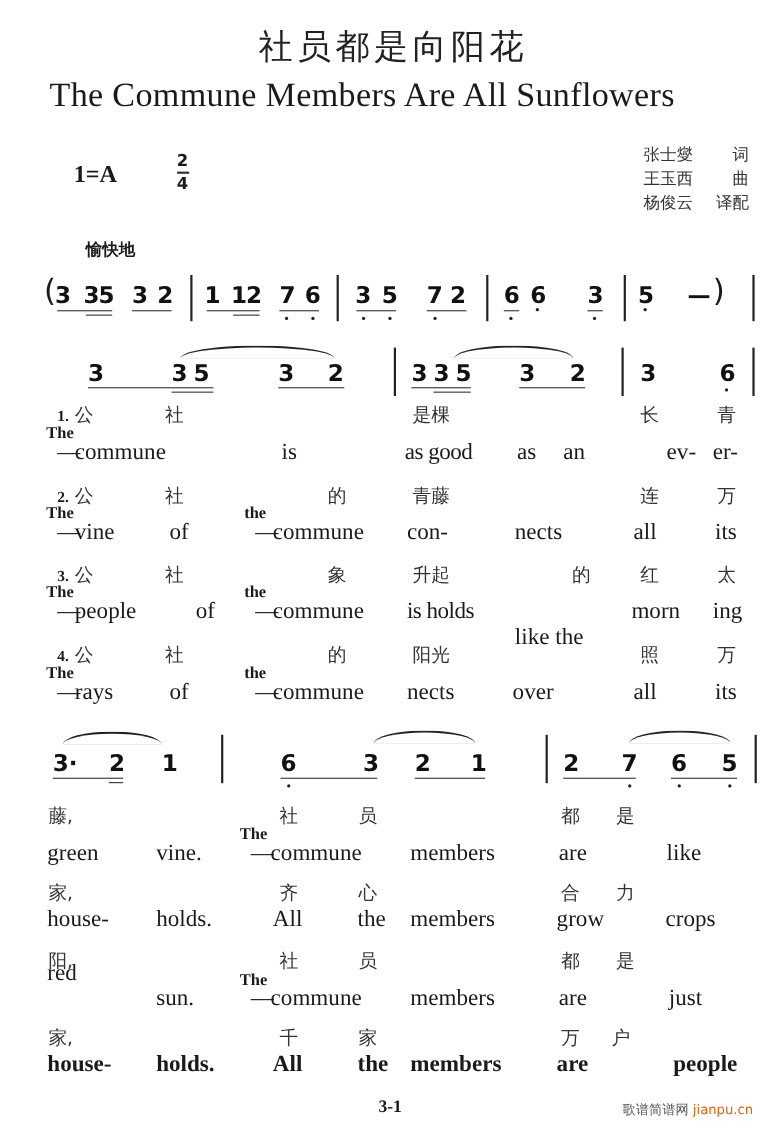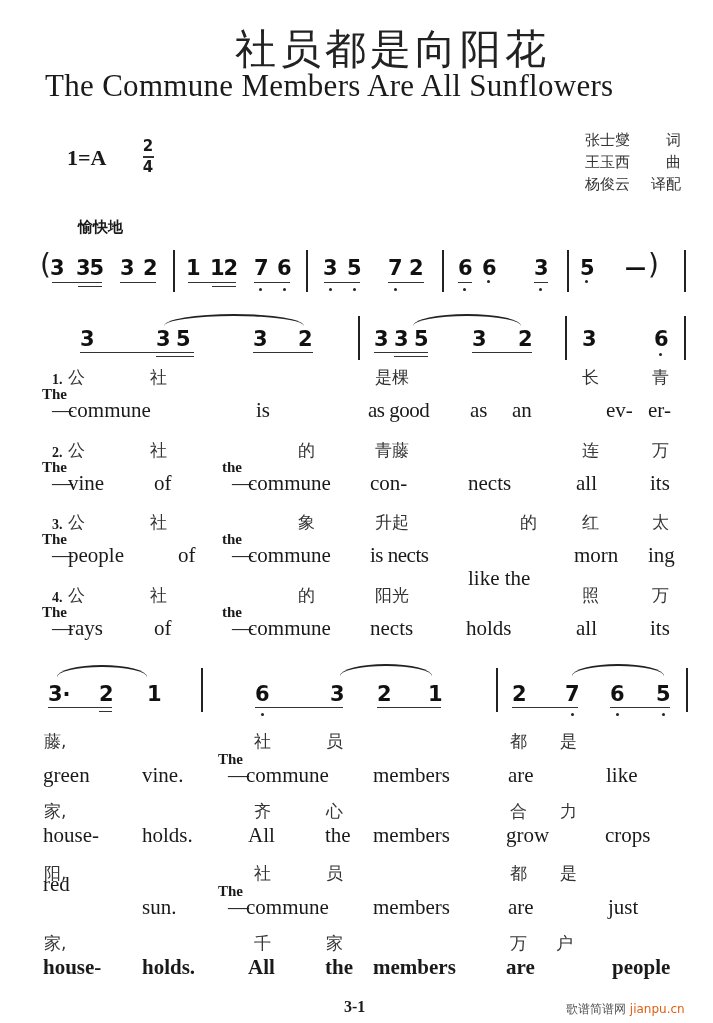--- a/index.html
+++ b/index.html
@@ -1,21 +1,21 @@
 <!DOCTYPE html>
 <html><head>
   <meta charset="utf-8">
   <style>
     html, body { margin:0; padding:0; background:#ffffff; }
     body { width:713px; height:1023px; position:relative; overflow:hidden; color:#1a1a1a; font-family:"DejaVu Serif", serif; }
     .abs { position:absolute; white-space:nowrap; }
-    .title-cn { font-family:"DejaVu Sans", sans-serif; font-size:41px; letter-spacing:4px; color:#222; }
+    .title-cn { font-family:"DejaVu Sans", sans-serif; font-size:31px; letter-spacing:4px; color:#222; }
     .title-en { font-family:"Liberation Serif", serif; font-size:31px; color:#1a1a1a; letter-spacing:0.3px; }
     .key { font-family:"Liberation Serif", serif; font-weight:bold; font-size:22px; }
-    .meter { font-family:"DejaVu Sans", sans-serif; font-weight:bold; font-size:15px; text-align:center; line-height:17px; }
+    .meter { font-family:"DejaVu Sans", sans-serif; font-weight:bold; font-size:15px; text-align:center; line-height:17px;margin-left:18px; }
     .meter .bar { display:block; height:2px; background:#333; width:11px; margin:1px auto; }
     .credits { font-family:"DejaVu Sans", sans-serif; font-size:15px; line-height:22px; color:#333; }
     .credit-row { display:flex; justify-content:space-between; width:96px; }
     .tempo { font-family:"DejaVu Sans", sans-serif; font-weight:bold; font-size:15px; }
     .note { font-family:"DejaVu Sans", sans-serif; font-weight:bold; font-size:21px; color:#111; }
     .uline { position:absolute; height:0; border-top:1.5px solid #333; }
     .dot-below { position:absolute; width:3px; height:3px; border-radius:50%; background:#222; }
     .barline { position:absolute; width:2px; background:#222; }
     .slur { position:absolute; border-top:2px solid #222; border-radius:50% 50% 0 0 / 100% 100% 0 0; height:10px; }
     .paren { font-family:"DejaVu Sans", sans-serif; font-size:28px; }
@@ -187,21 +187,21 @@
   <div class="abs cn" style="left:520px;top:511px;">的</div>
   <div class="abs cn" style="left:582px;top:511px;">红</div>
   <div class="abs cn" style="left:652px;top:511px;">太</div>
   <div class="abs the-up" style="left:42px;top:531px;">The</div>
   <div class="abs the-up" style="left:222px;top:531px;">the</div>
   <div class="abs hook" style="left:52px;top:543px;">—</div>
   <div class="abs hook" style="left:232px;top:543px;">—</div>
   <div class="abs en" style="left:68px;top:543px;">people</div>
   <div class="abs en" style="left:178px;top:543px;">of</div>
   <div class="abs en" style="left:248px;top:543px;">commune</div>
-  <div class="abs en" style="left:370px;top:543px;letter-spacing:-0.5px;">is nects</div>
+  <div class="abs en" style="left:370px;top:543px;letter-spacing:-0.5px;">is holds</div>
   <div class="abs en" style="left:468px;top:566px;">like the</div>
   <div class="abs en" style="left:574px;top:543px;">morn</div>
   <div class="abs en" style="left:648px;top:543px;">ing</div>
 </div>
 
 <div>
   <div class="abs vnum" style="left:52px;top:590px;">4.</div>
   <div class="abs cn" style="left:68px;top:584px;">公</div>
   <div class="abs cn" style="left:150px;top:584px;">社</div>
   <div class="abs cn" style="left:298px;top:584px;">的</div>
@@ -209,21 +209,21 @@
   <div class="abs cn" style="left:582px;top:584px;">照</div>
   <div class="abs cn" style="left:652px;top:584px;">万</div>
   <div class="abs the-up" style="left:42px;top:604px;">The</div>
   <div class="abs the-up" style="left:222px;top:604px;">the</div>
   <div class="abs hook" style="left:52px;top:616px;">—</div>
   <div class="abs hook" style="left:232px;top:616px;">—</div>
   <div class="abs en" style="left:68px;top:616px;">rays</div>
   <div class="abs en" style="left:154px;top:616px;">of</div>
   <div class="abs en" style="left:248px;top:616px;">commune</div>
   <div class="abs en" style="left:370px;top:616px;">nects</div>
-  <div class="abs en" style="left:466px;top:616px;">holds</div>
+  <div class="abs en" style="left:466px;top:616px;">over</div>
   <div class="abs en" style="left:576px;top:616px;">all</div>
   <div class="abs en" style="left:650px;top:616px;">its</div>
 </div>
 
 <div>
   <div class="slur" style="left:57px;top:665px;width:90px;"></div>
   <div class="slur" style="left:340px;top:664px;width:92px;"></div>
   <div class="slur" style="left:572px;top:664px;width:92px;"></div>
 
   <div class="abs note" style="left:48px;top:682px;">3·</div>

